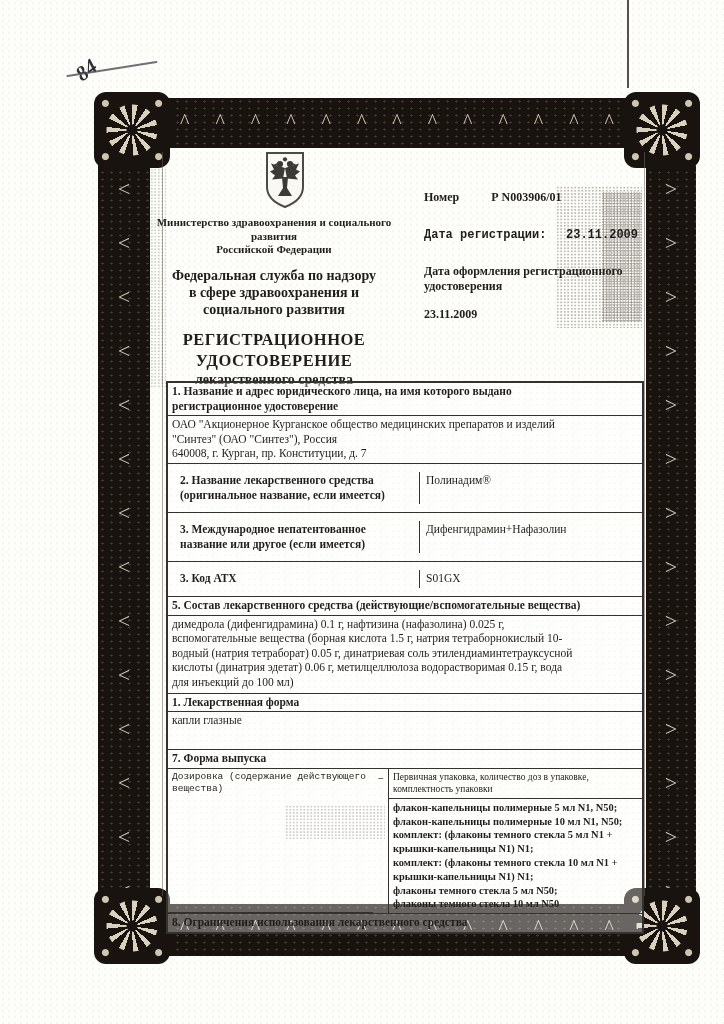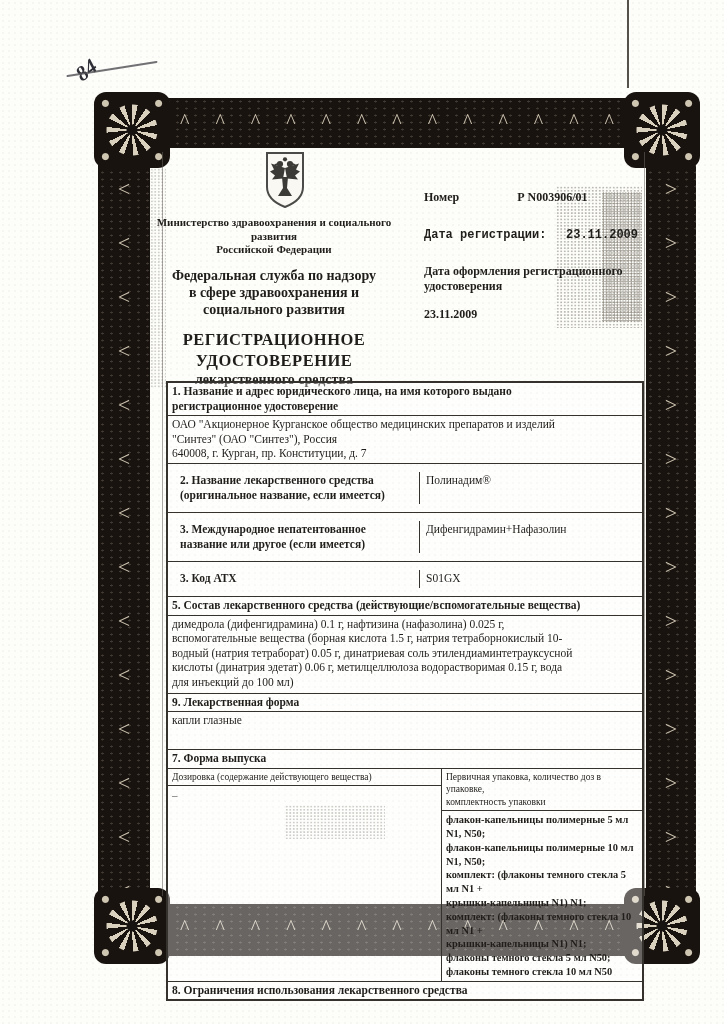--- a/index.html
+++ b/index.html
@@ -54,40 +54,40 @@
   .ir-l{left:162px;} .ir-r{left:644px;}
 
   
   .emblem{position:absolute;left:262px;top:150px;}
   .hdr-left{position:absolute;left:138px;top:216px;width:272px;text-align:center;}
   .ministry{font-size:11px;font-weight:bold;line-height:13.5px;}
   .service{margin-top:10px;font-size:14px;font-weight:600;line-height:17px;}
   .doc-title{margin-top:11px;font-size:16.5px;font-weight:bold;letter-spacing:.5px;line-height:21px;text-align:center;}
   .doc-subtitle{font-size:14px;font-weight:600;margin-top:1px;}
   .hdr-right{position:absolute;left:424px;top:190px;width:218px;font-size:12px;font-weight:bold;}
-  .num-row{display:flex;gap:26px;}
+  .num-row{display:flex;}
   .num-row .v{margin-left:32px;}
   .regdate-row{display:flex;justify-content:space-between;margin-top:23px;padding-right:4px;font-family:Liberation Mono, monospace;}
   .issue-label{margin-top:22px;line-height:15px;}
   .issue-value{margin-top:13px;}
 
   
   .doc-table{position:absolute;left:166px;top:381px;width:474px;border:2px solid #35312c;
              font-size:11.5px;line-height:14.6px;background:rgba(255,255,255,0.35);}
   .trow{border-top:1.5px solid #35312c;padding:1px 4px 2px 4px;box-sizing:border-box;}
   .trow:first-child{border-top:none;}
   .lbl{font-weight:bold;}
   .split{display:flex;padding:8px;}
   .split>.c-l{width:244px;border-right:1.5px solid #35312c;padding:1px 4px 2px 4px;box-sizing:border-box;}
   .split>.c-r{flex:1;padding:1px 5px 2px 6px;box-sizing:border-box;}
   .r1v{min-height:44px;}
   .r2{min-height:32px;} .r3{min-height:30px;} .r4{min-height:27px;}
   .r5v{min-height:78px;} .r6v{min-height:38px;}
   .sub7{display:flex;padding:0;min-height:124px;}
-  .sub7>.c-l{width:274px;border-right:1.5px solid #35312c;box-sizing:border-box;display:flex;flex-direction:column;}
+  .sub7>.c-l{width:221px;border-right:1.5px solid #35312c;box-sizing:border-box;display:flex;flex-direction:row;font-family:Liberation Mono, monospace;}
   .sub7>.c-r{flex:1;box-sizing:border-box;display:flex;flex-direction:column;}
   .subhdr{font-size:9.5px;line-height:12.5px;padding:2px 4px;border-bottom:1.2px solid #35312c;}
   .subbody{flex:1;padding:2px 4px;}
   .dash{font-size:11px;line-height:10px;color:#3a3a3a;}
   .packlist{font-size:10.4px;line-height:13.8px;font-weight:600;}
   .r8{min-height:17px;}
 </style>
 </head>
 <body>
 
@@ -218,21 +218,21 @@
       <div class="c-r pl">S01GX</div>
     </div>
 
     <div class="trow lbl pl">5. Состав лекарственного средства (действующие/вспомогательные вещества)</div>
     <div class="trow r5v pl">димедрола (дифенгидрамина) 0.1 г, нафтизина (нафазолина) 0.025 г,
 вспомогательные вещества (борная кислота 1.5 г, натрия тетраборнокислый 10-
 водный (натрия тетраборат) 0.05 г, динатриевая соль этилендиаминтетрауксусной
 кислоты (динатрия эдетат) 0.06 г, метилцеллюлоза водорастворимая 0.15 г, вода
 для инъекций до 100 мл)</div>
 
-    <div class="trow lbl pl">9. Лекарственная форма</div>
+    <div class="trow lbl pl">1. Лекарственная форма</div>
     <div class="trow r6v pl">капли глазные</div>
 
     <div class="trow lbl pl">7. Форма выпуска</div>
     <div class="trow sub7">
       <div class="c-l">
         <div class="subhdr">Дозировка (содержание действующего вещества)</div>
         <div class="subbody">
           <span class="dash">–</span>
         </div>
       </div>

